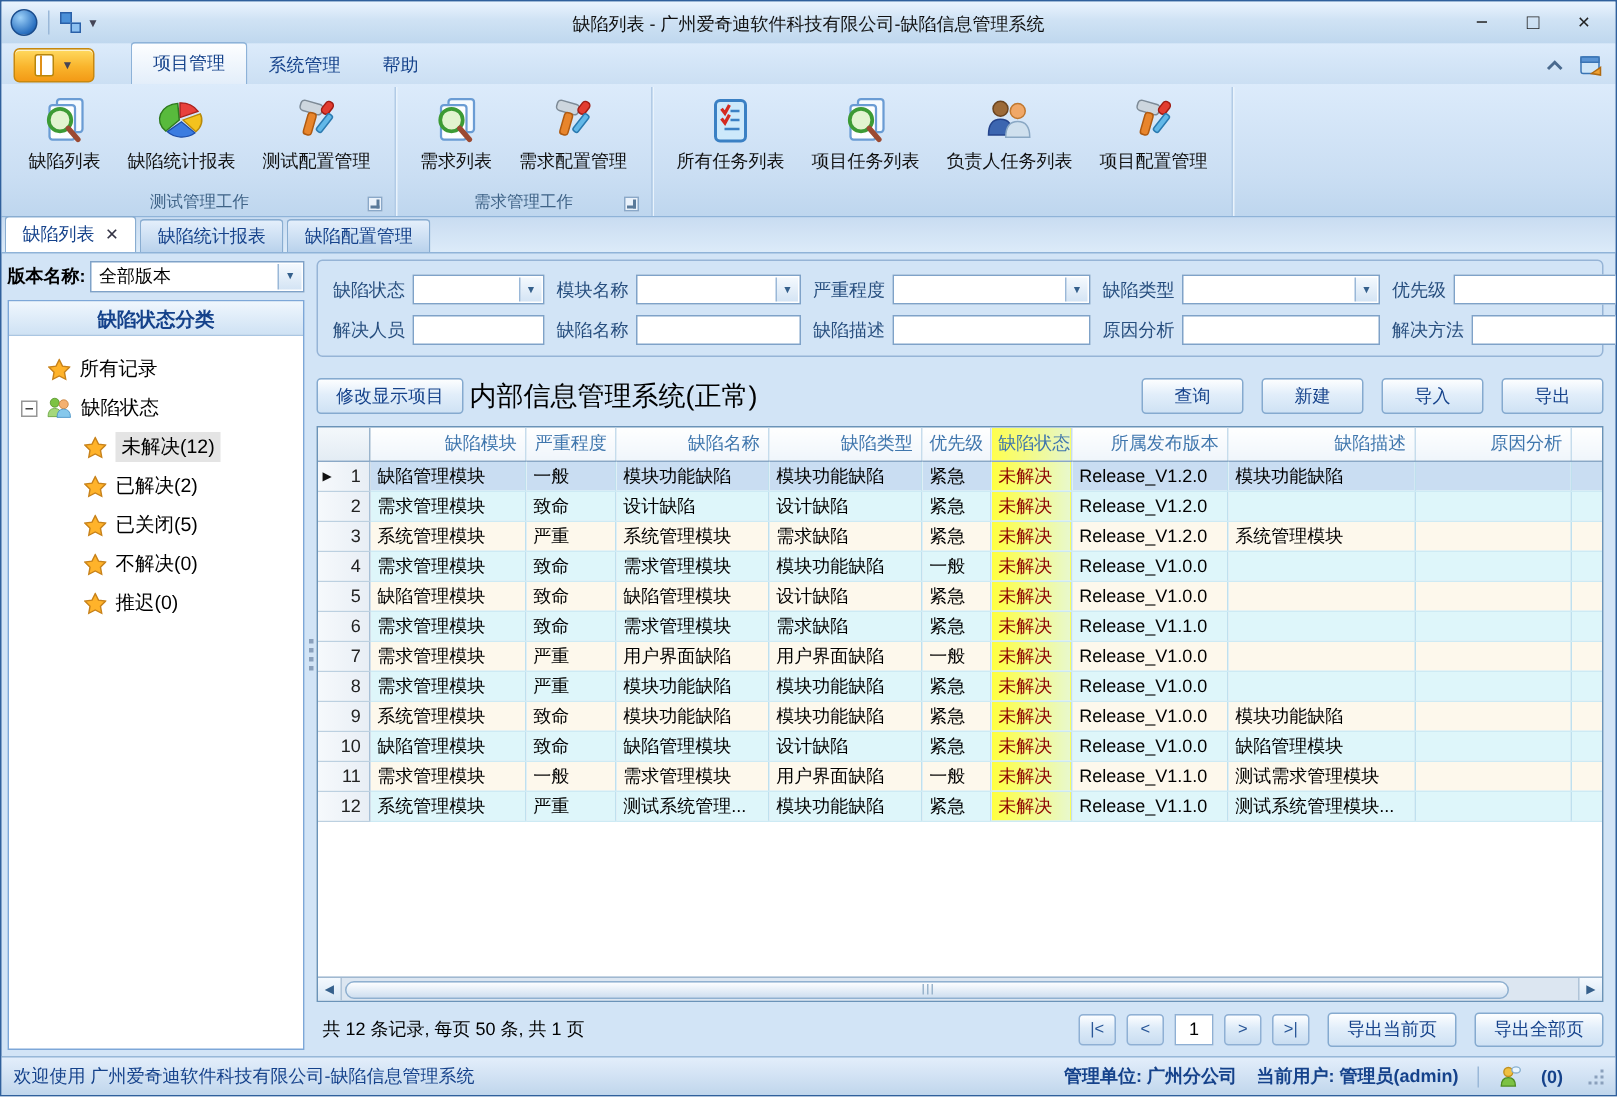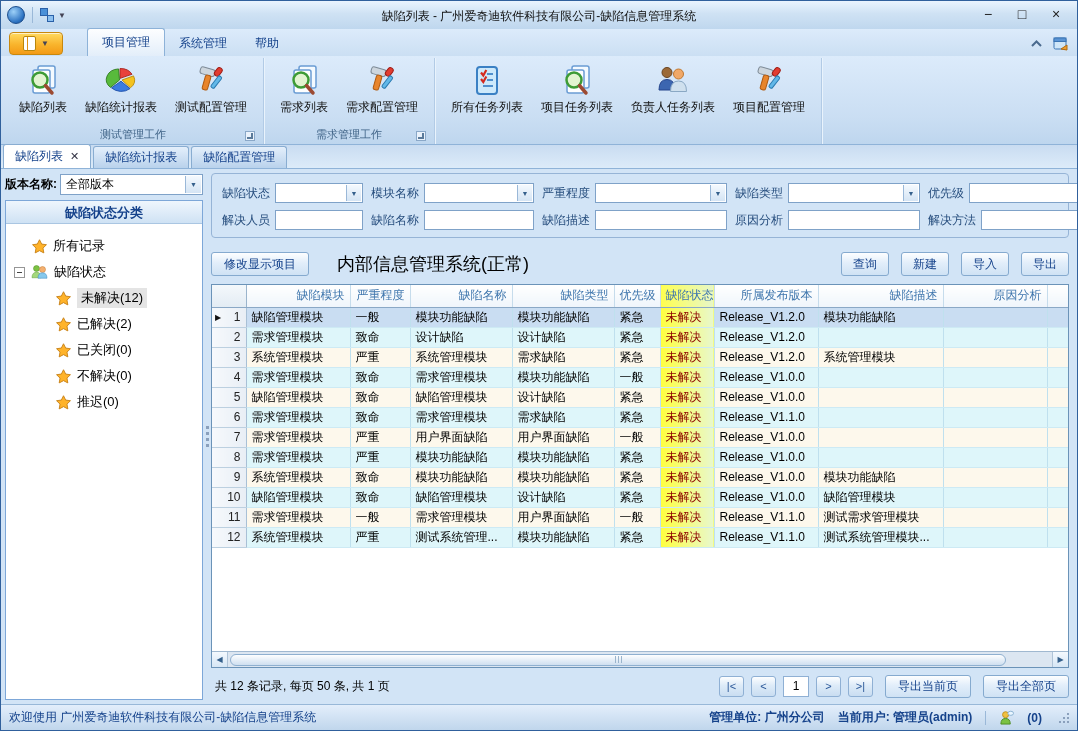--- a/index.html
+++ b/index.html
@@ -66,24 +66,24 @@
   .main{flex:1;display:flex;flex-direction:column;padding-right:8px;min-width:0}
   .filterbox{margin-top:4px;border:1px solid #96b4d6;border-radius:4px;padding:9px 10px 7px;display:flex;flex-direction:column;gap:7px}
   .frow{display:flex;align-items:center;gap:8px}
   .fcell{display:flex;align-items:center;gap:5px}
   .flabel{color:#274e7e;white-space:nowrap}
   .finput{height:20px;border:1px solid #7fa2c8;background:#fff;position:relative}
   .finput.has-arrow .combo-arrow{width:15px}
 
   .gridbar{margin:14px 0 8px;display:flex;align-items:center;flex:0 0 auto}
   .btn{height:24px;background:linear-gradient(#fdfeff,#e2eefa 45%,#cfe2f4);border:1px solid #85aacf;border-radius:3px;color:#15428b;display:inline-flex;align-items:center;justify-content:center;padding:0 12px;white-space:nowrap;cursor:default}
-  .modify-btn{margin-right:28px}
+  .modify-btn{margin-right:4px}
   .system-label{font-weight:normal;font-size:18px}
   .gridbar-actions{margin-left:auto;display:flex;gap:12px}
-  .gridbar-actions .btn{width:48px;padding:0}
+  .gridbar-actions .btn{width:68px;padding:0}
 
   .grid{flex:1;border:1px solid #6b93b8;background:#fff;position:relative;overflow:hidden;min-height:0}
   .grid table{border-collapse:collapse;table-layout:fixed;width:915px}
   .grid th{height:22px;background:linear-gradient(#ffffff,#eff5fb);color:#3f76ad;font-weight:normal;border-right:1px solid #c6dcec;border-bottom:1px solid #8aa8c6;text-align:right;padding:0 5px;white-space:nowrap;overflow:hidden;font-size:12px}
   .grid th.ind{background:linear-gradient(#f4f8fb,#e3ecf4);border-right:1px solid #9ab4cc}
   .grid th.hl{background:linear-gradient(90deg,#ffff4d,#e6f6c8)}
   .grid td{height:20px;padding:0 5px;border-right:1px solid #bfe0ee;border-bottom:1px solid #cdeaf4;white-space:nowrap;overflow:hidden;font-size:12px}
   tr.odd td{background:#fdf8ec}
   tr.even td{background:#def6fa}
   tr.selected td{background:#c9ddf2}
@@ -339,21 +339,21 @@
               </span>
     <span class="tree-label">已解决(2)</span>
   </div>
             <div class="tree-item" style="padding-left:48px">
 
     <span style="display:flex">
                 <svg width="15" height="15" viewBox="0 0 16 16">
                   <path d="M8 0.8 L10.3 5.4 L15.4 6.1 L11.7 9.7 L12.6 14.8 L8 12.4 L3.4 14.8 L4.3 9.7 L0.6 6.1 L5.7 5.4 Z" fill="#FFB32A" stroke="#C8821A"></path>
                 </svg>
               </span>
-    <span class="tree-label">已关闭(0)</span>
+    <span class="tree-label">已关闭(5)</span>
   </div>
             <div class="tree-item" style="padding-left:48px">
 
     <span style="display:flex">
                 <svg width="15" height="15" viewBox="0 0 16 16">
                   <path d="M8 0.8 L10.3 5.4 L15.4 6.1 L11.7 9.7 L12.6 14.8 L8 12.4 L3.4 14.8 L4.3 9.7 L0.6 6.1 L5.7 5.4 Z" fill="#FFB32A" stroke="#C8821A"></path>
                 </svg>
               </span>
     <span class="tree-label">不解决(0)</span>
   </div>

